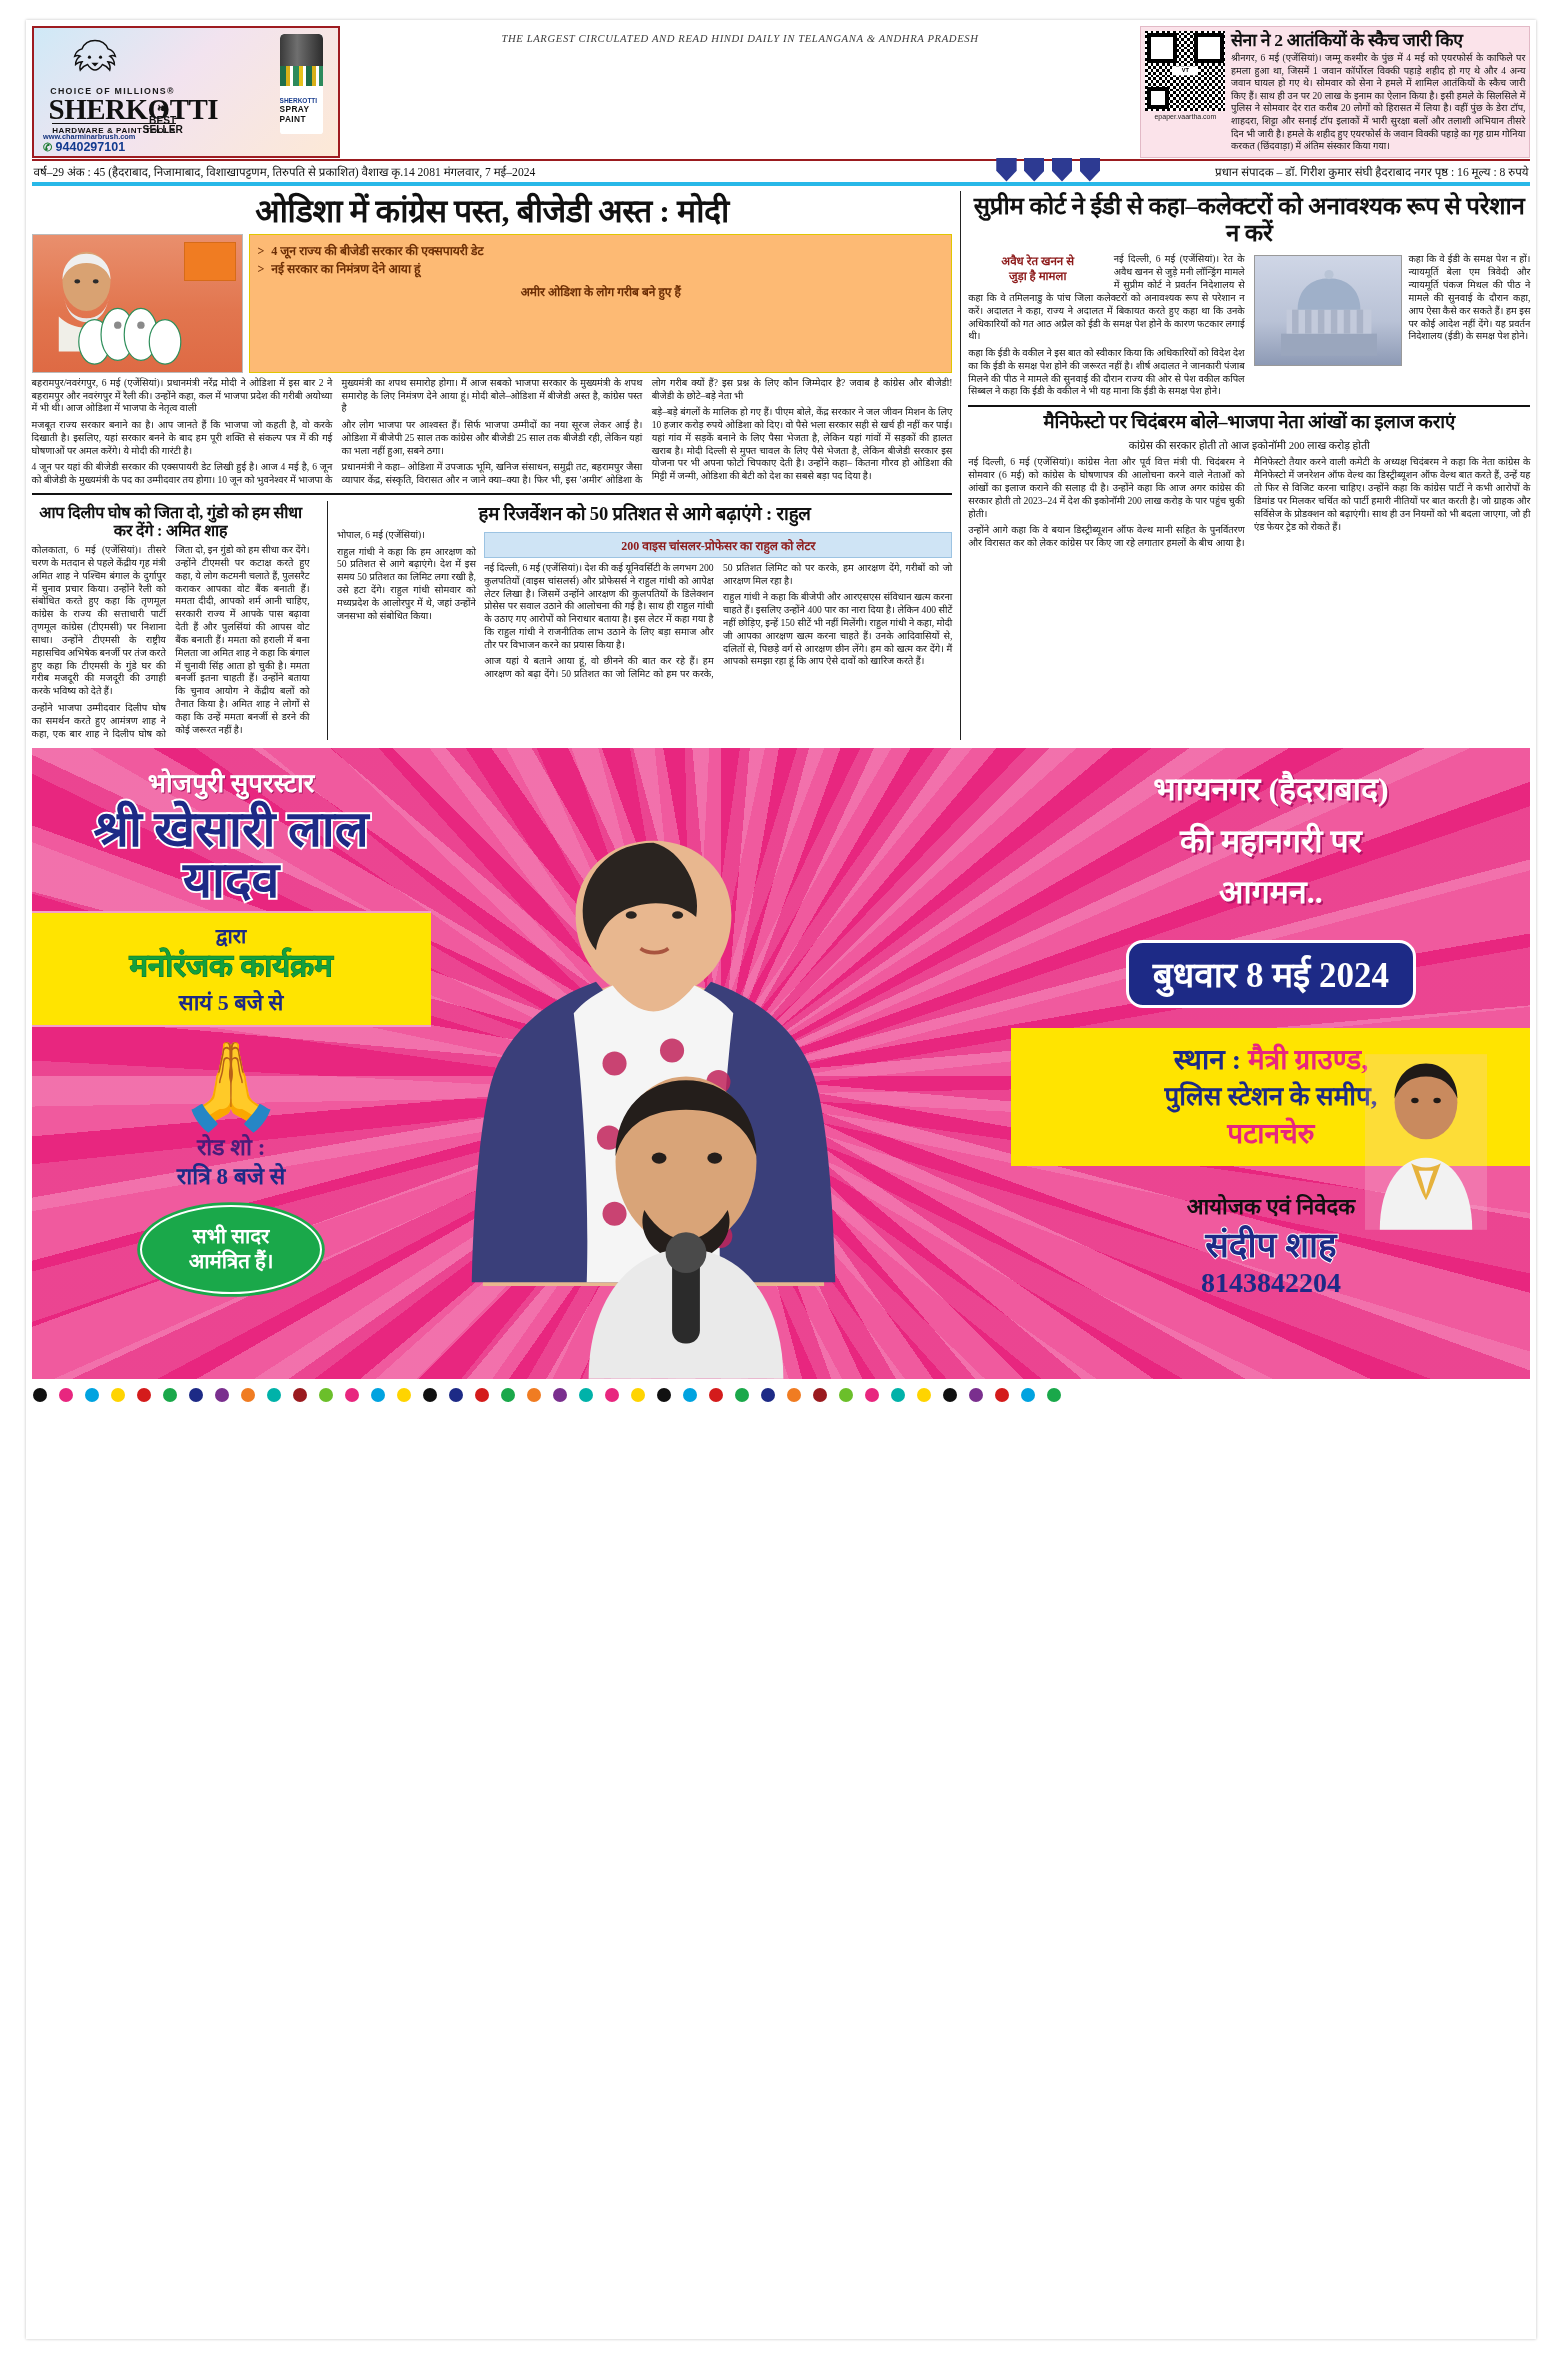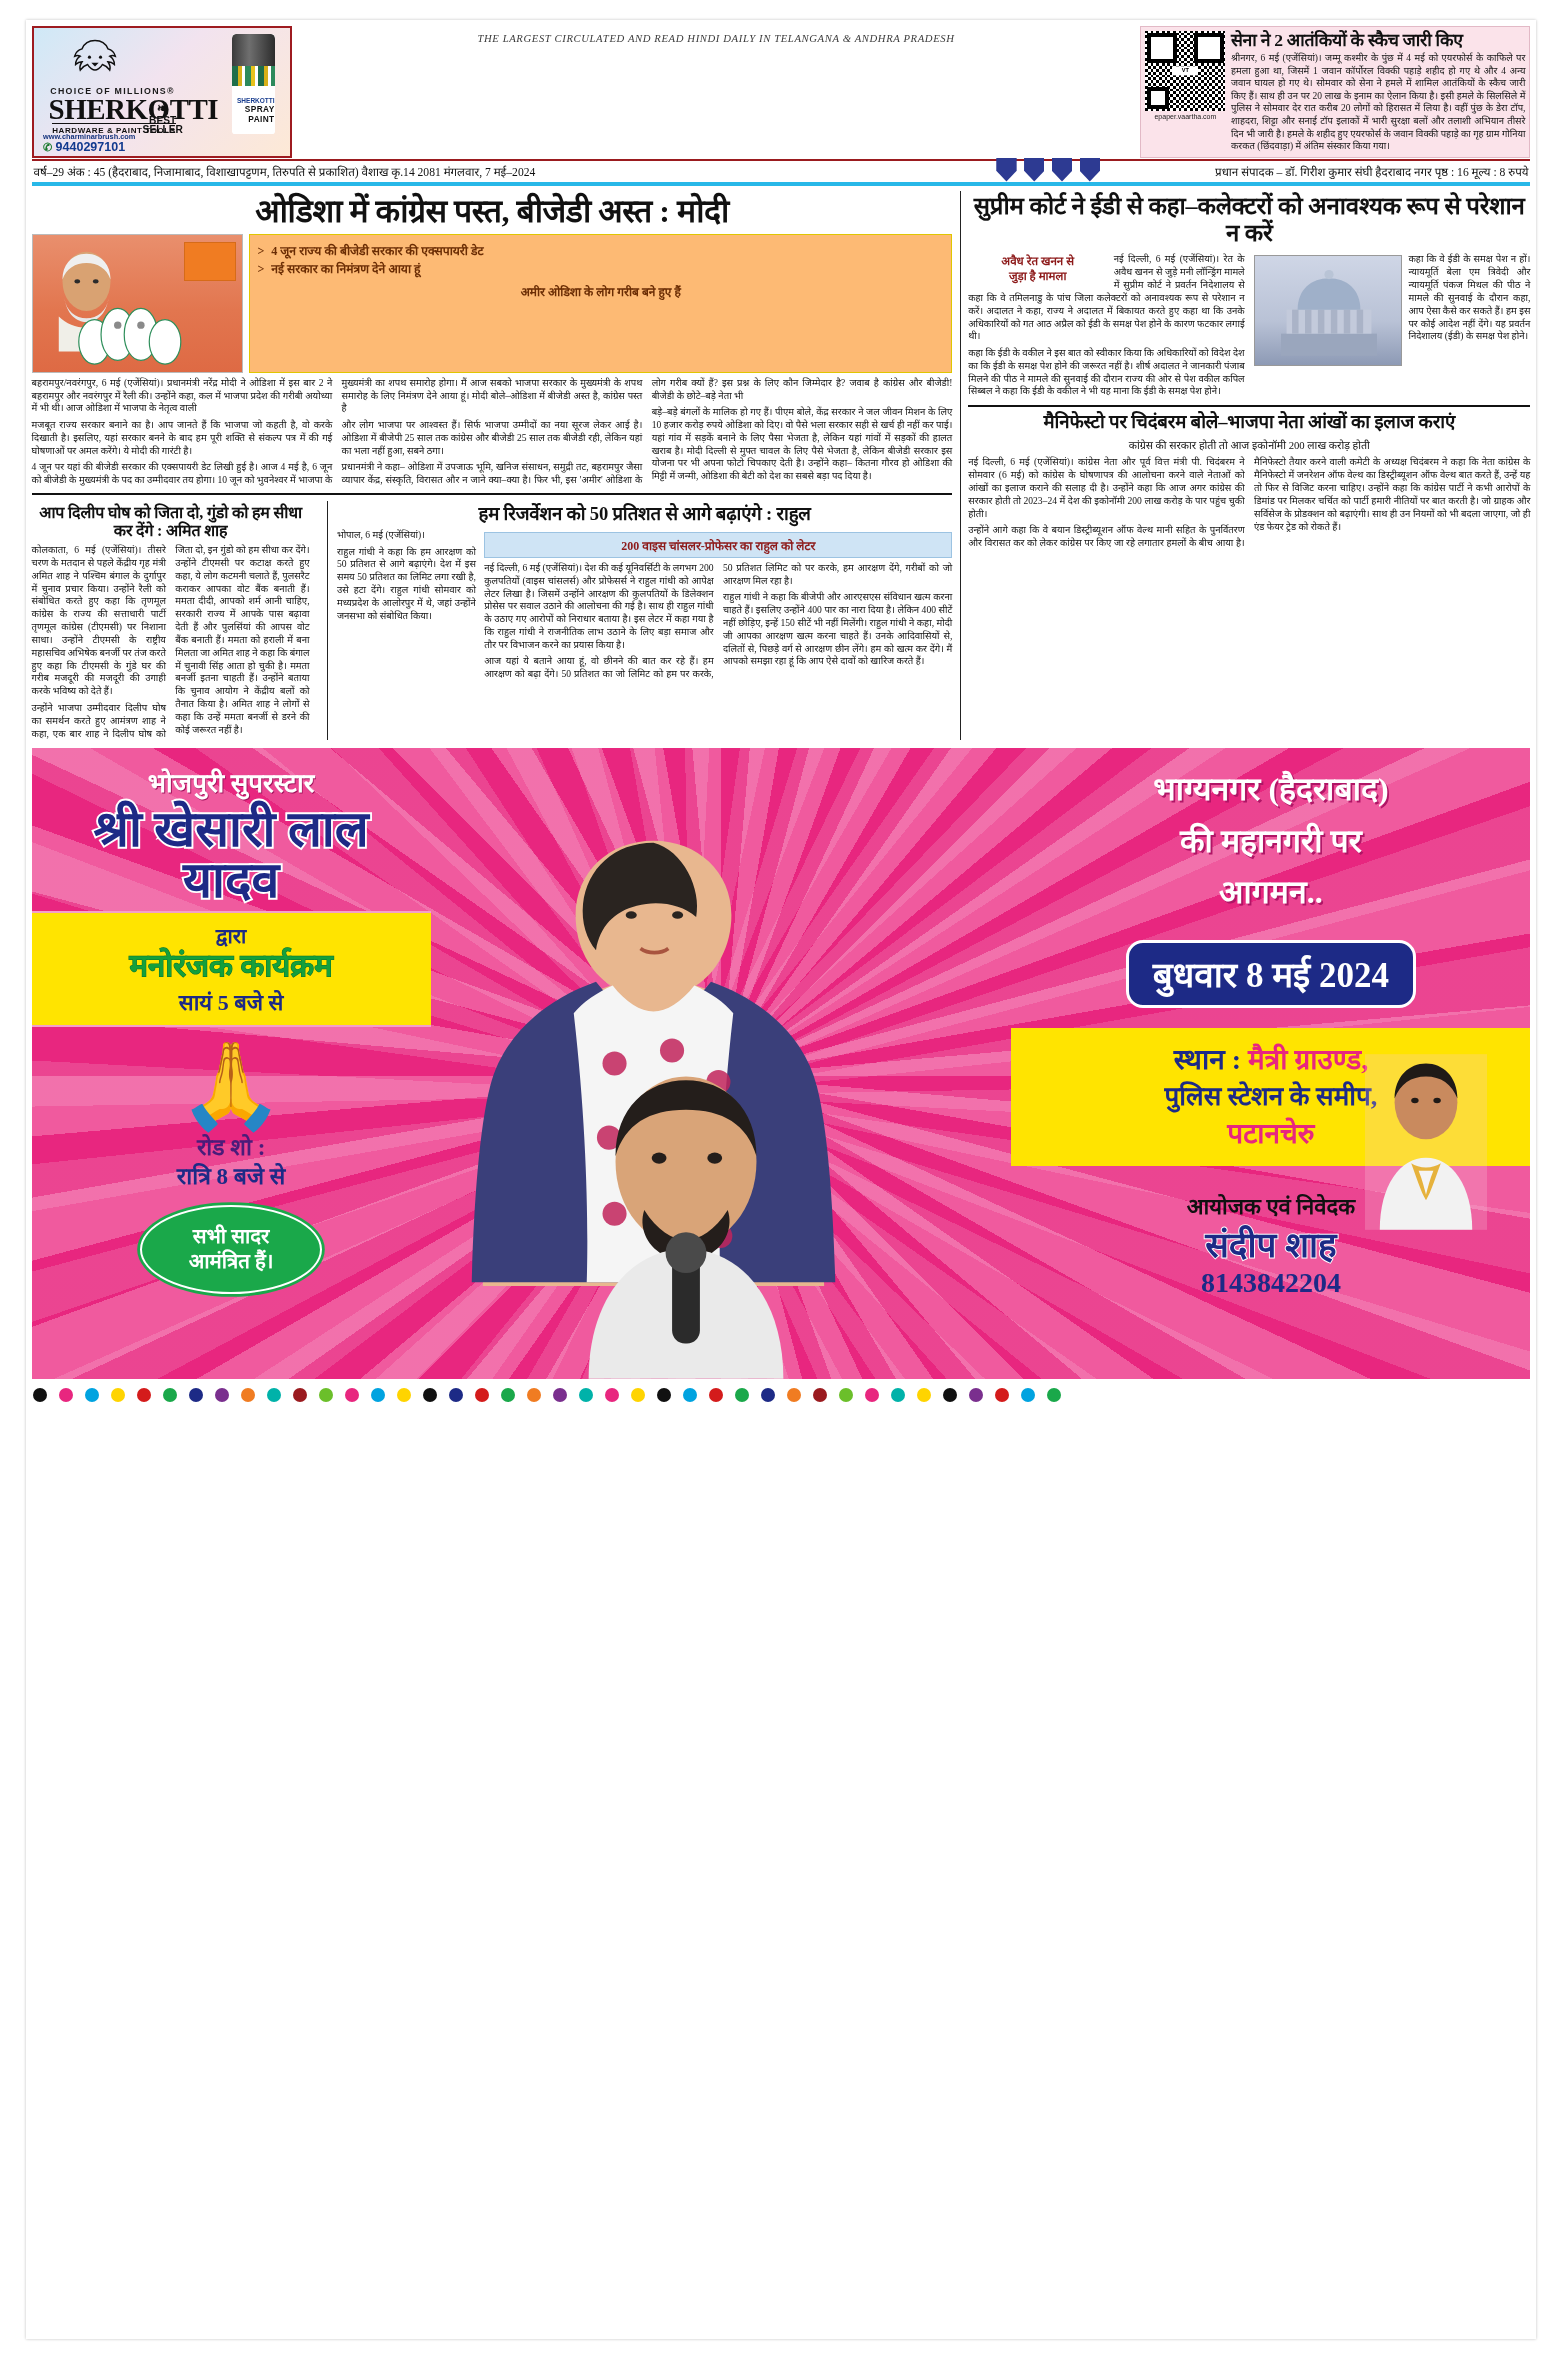--- a/index.html
+++ b/index.html
@@ -24,21 +24,21 @@
   }
 
   
   .masthead {
     position: relative;
     height: 139px;
     display: flex;
     align-items: stretch;
   }
   .ad-sherkotti {
-    width: 260px; margin: 5.6px 3.7px 1.9px 5.6px;
+    width: 308px; margin: 5.6px 3.7px 1.9px 5.6px;
     border: 2.8px solid #9e1b20;
     background: linear-gradient(135deg,#cfe9f7 0%,#f2e3ef 45%,#fde9d6 100%);
     position: relative; overflow: hidden;
   }
   .lion {
     position: absolute; left: 32px; top: 7.4px;
     font-size: 37px; line-height: 1; color: #111;
   }
   .lion svg { display:block; }
   .sk-choice {
@@ -85,21 +85,21 @@
   .sk-can .cap {
     height: 32px; background: linear-gradient(90deg,#3a3a3a,#6f6f6f 40%,#2c2c2c);
     border-radius: 4.6px 4.6px 0 0;
   }
   .sk-can .drip {
     height: 20.4px;
     background: repeating-linear-gradient(90deg,
       #1f6e4a 0 5.6px, #d8b019 5.6px 10.2px, #ffffff 10.2px 13px, #2d8a5c 13px 18.6px, #e8c21c 18.6px 23px, #fff 23px 26px);
   }
   .sk-can .label {
-    text-align:right; font-family:"Liberation Sans",sans-serif;
+    text-align:left; font-family:"Liberation Sans",sans-serif;
     font-size: 6.5px; font-weight:700; color:#1a3e8f; margin-top:11px;
   }
   .sk-can .label b { display:block; font-size: 8.3px; color:#111; letter-spacing:0.4px;}
 
   .mast-center {
     flex: 1;
     position: relative;
     text-align: center;
   }
   .tagline {

